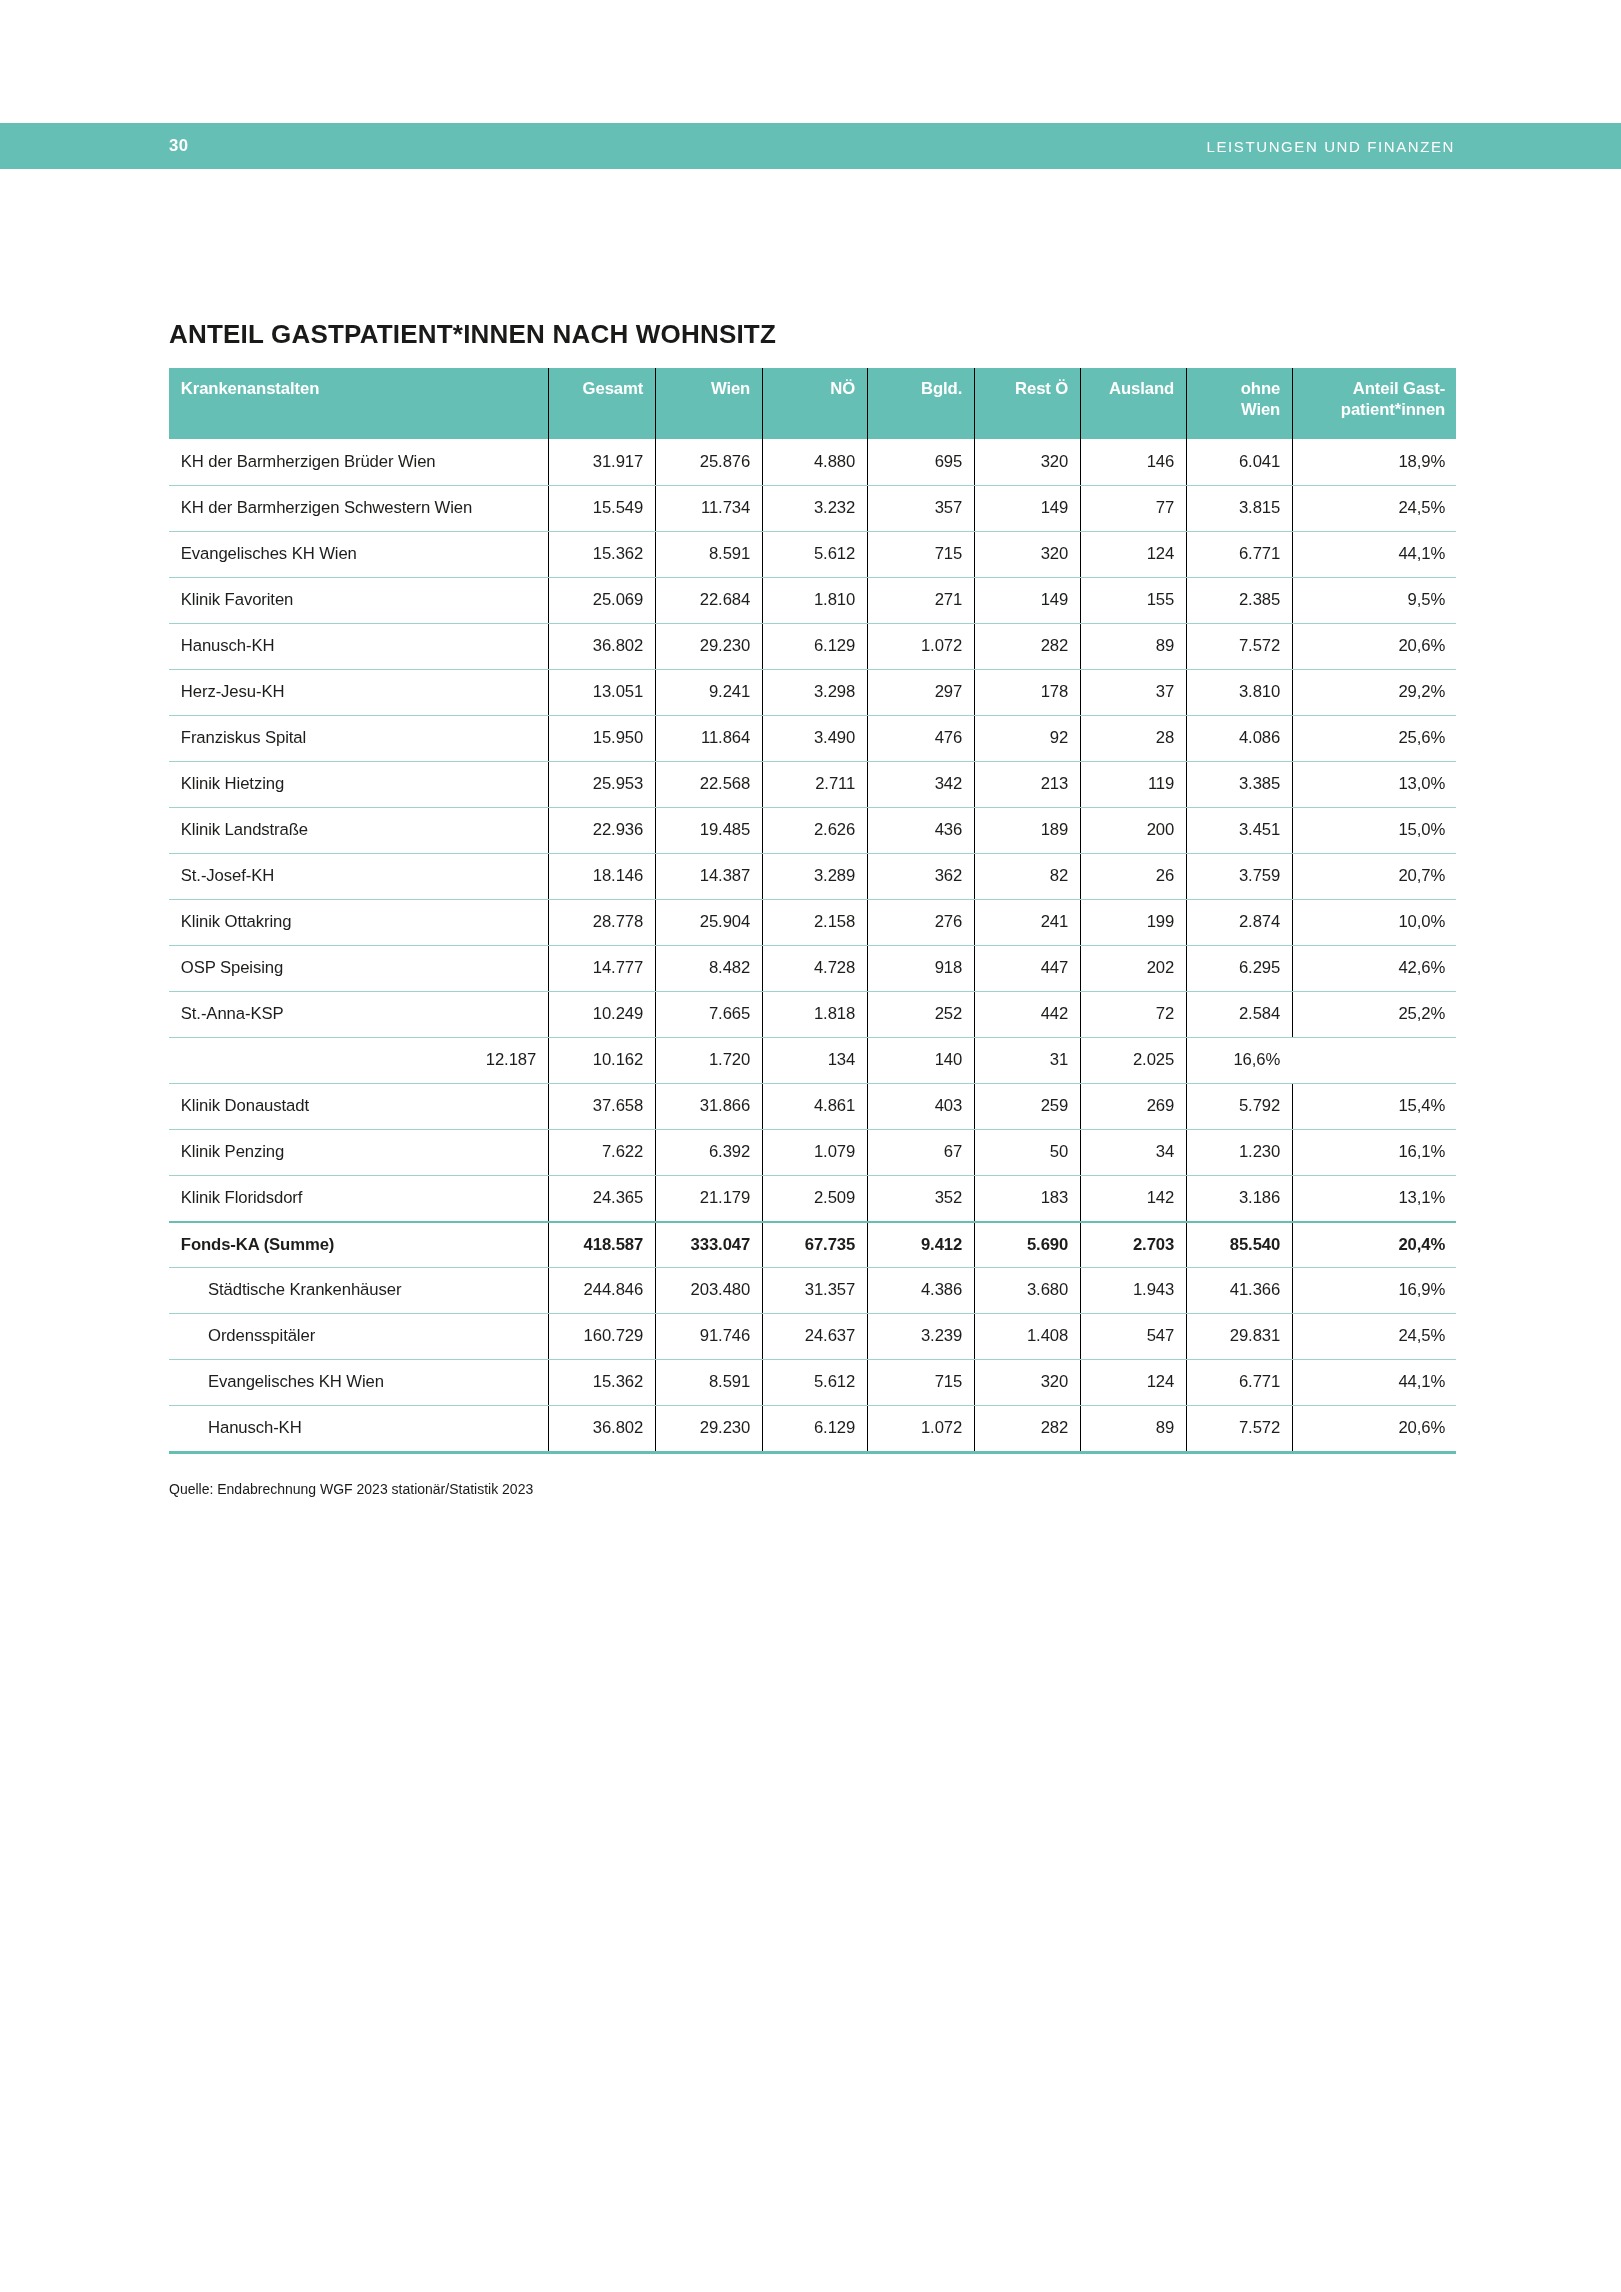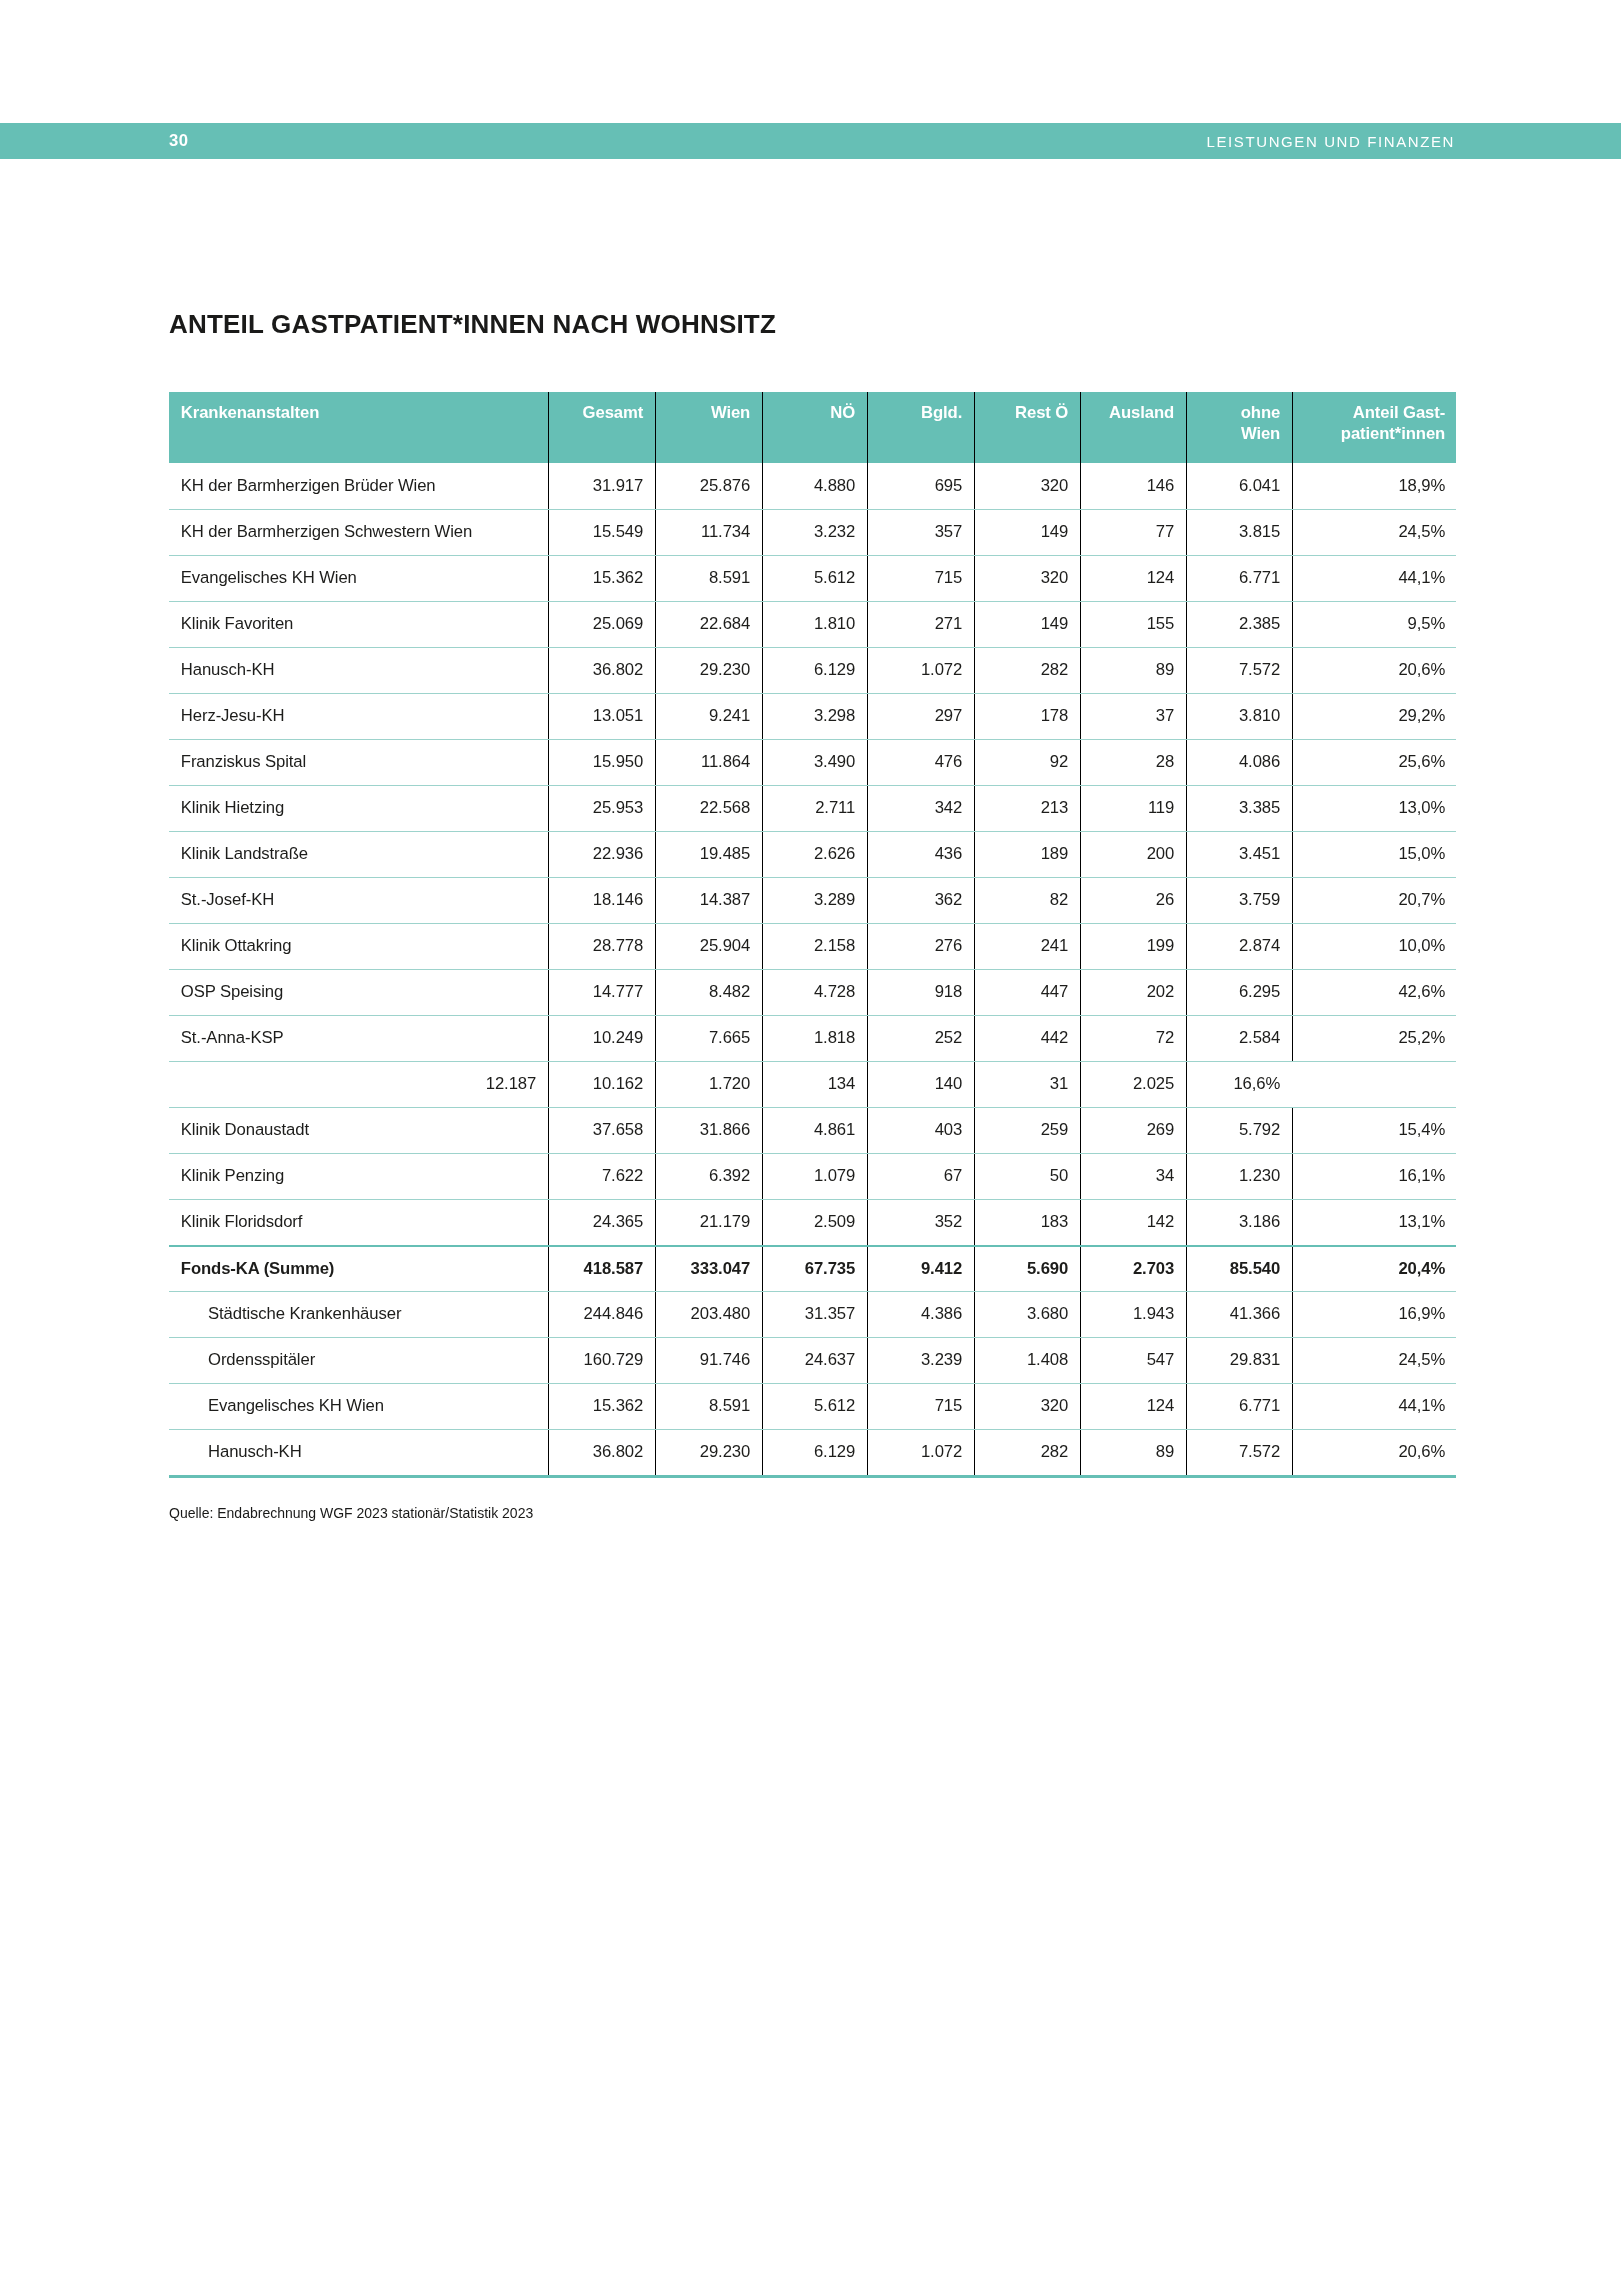--- a/index.html
+++ b/index.html
@@ -6,21 +6,21 @@
   body{
     width:1621px;height:2293px;
     background:#ffffff;
     font-family:"Liberation Sans", sans-serif;
     color:#1d1d1b;
     -webkit-font-smoothing:antialiased;
   }
   
   .topbar{
     margin-top:123px;
-    height:36px;
+    height:46px;
     background:var(--teal);
     display:flex;
     align-items:center;
     justify-content:space-between;
     padding:0 166px 0 169px;
     box-sizing:border-box;
     color:#ffffff;
   }
   .topbar .pagenum{font-size:16.7px;font-weight:bold;letter-spacing:0.5px;}
   .topbar .section{font-size:15px;font-weight:400;letter-spacing:1.6px;}
@@ -33,21 +33,21 @@
     line-height:21.6px;
     color:#1a1a19;
   }
   
   :root{
     --teal:#66bfb5;
     --thin:#9dd3cc;
     --cols:379px 107px 107px 105px 107px 106px 106px 106px 165px;
   }
   .table{
-    margin:56px 0 0 169px;
+    margin:22px 0 0 169px;
     width:1287px;
     border-bottom:3.9px solid var(--teal);
   }
   .trow{
     display:grid;
     grid-template-columns:var(--cols);
     height:46px;
     align-items:center;
     box-sizing:border-box;
   }

